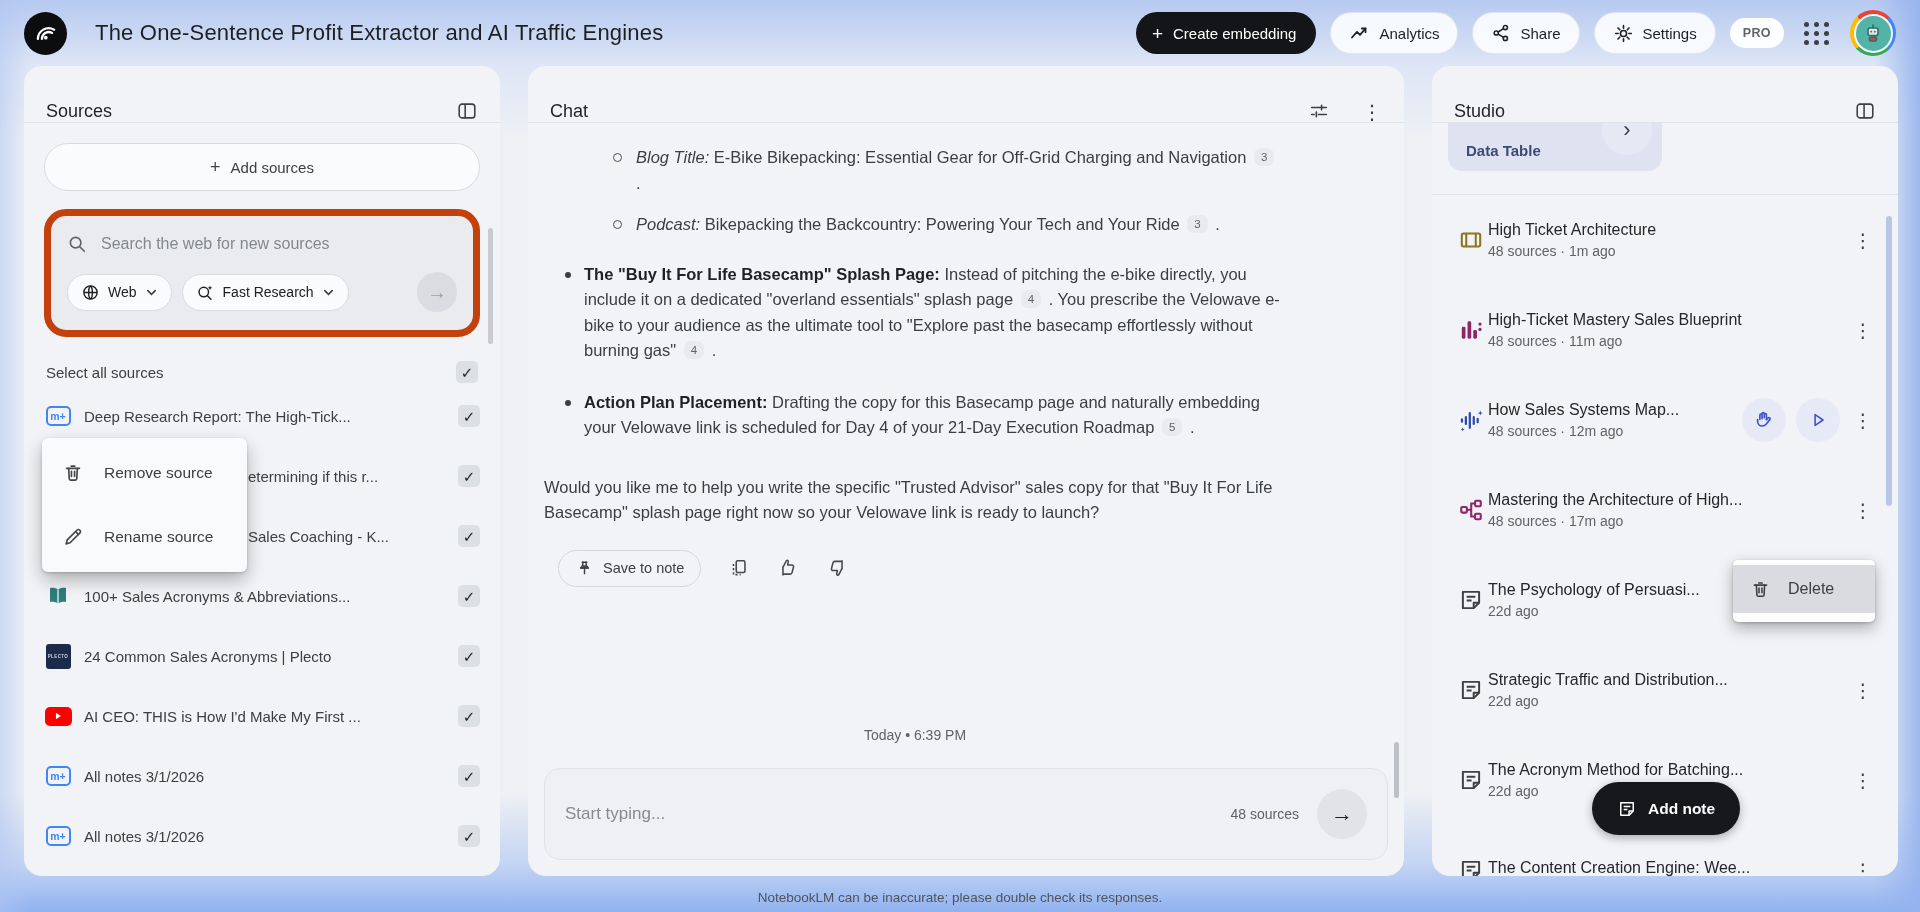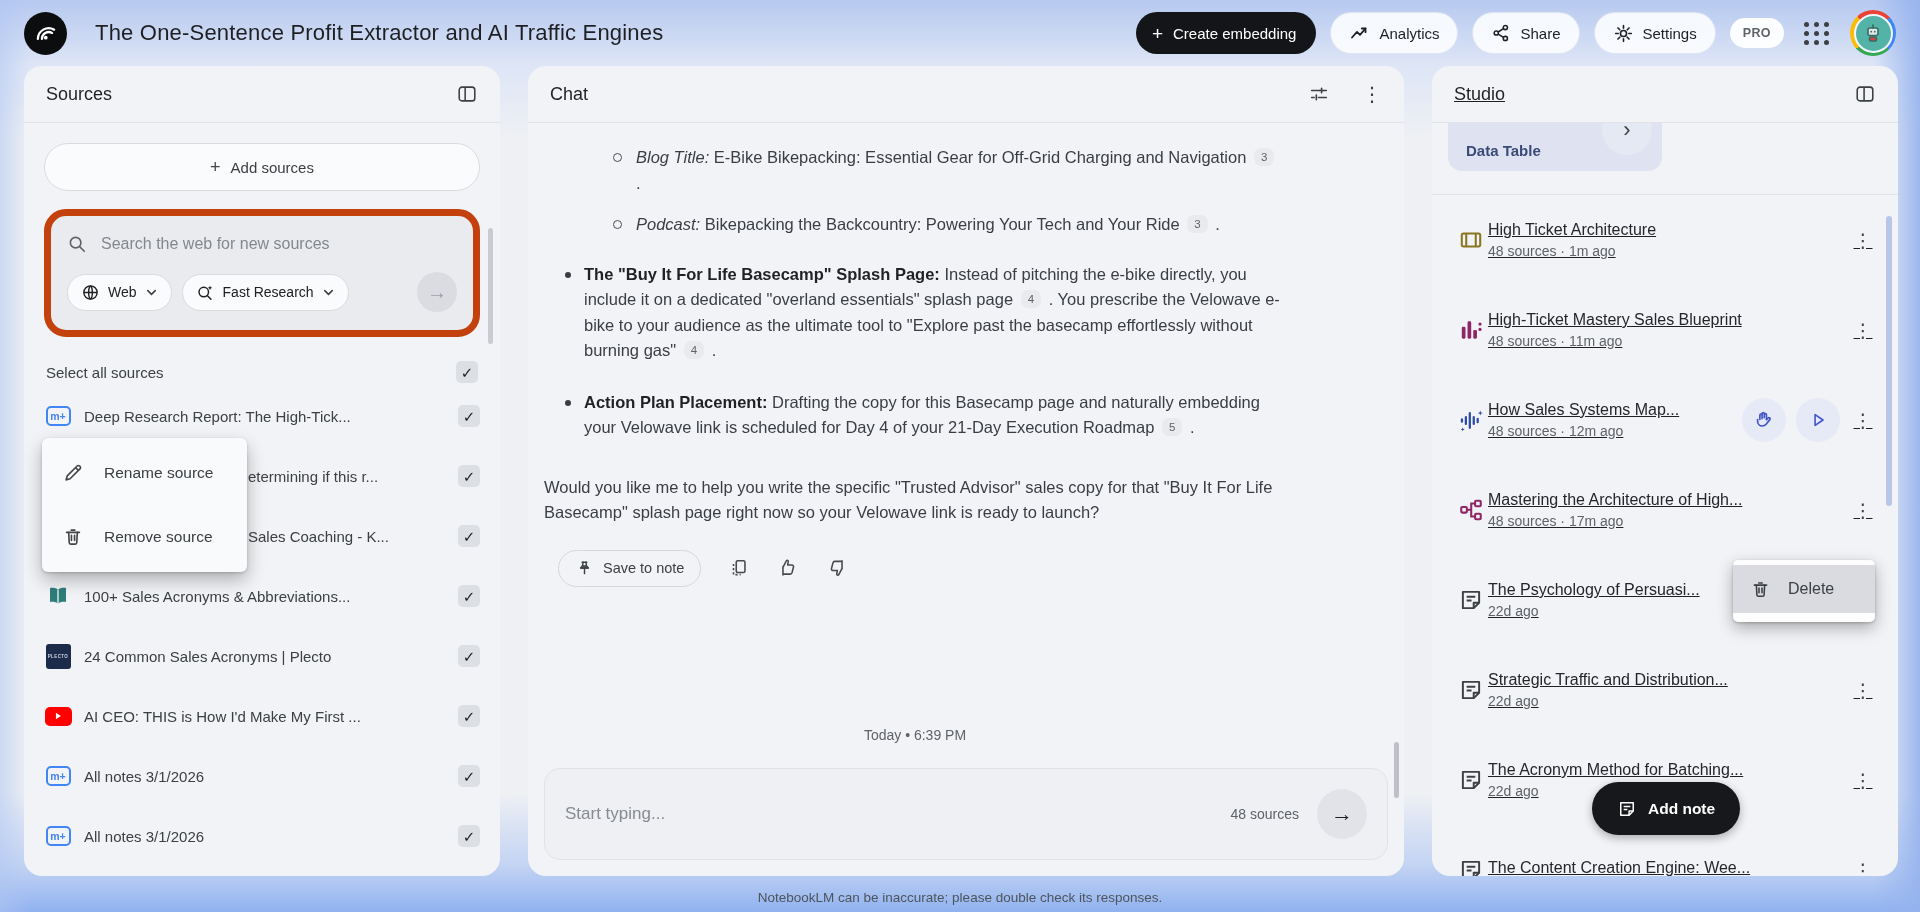--- a/index.html
+++ b/index.html
@@ -24,21 +24,21 @@
   .btn-pill { height:42px; border-radius:21px; background:rgba(253,254,255,.88); border:1px solid rgba(219,226,240,.9); color:#1d1f23; display:flex; align-items:center; gap:9px; padding:0 18px; font-size:15px; font-family:inherit; cursor:pointer; }
   .pro-badge { height:30px; padding:0 13px; border-radius:15px; background:#fdfeff; color:#5f6368; font-size:12.5px; font-weight:700; display:flex; align-items:center; letter-spacing:.4px; }
   .apps-grid { display:grid; grid-template-columns:repeat(3,6px); gap:4px; margin:0 6px; cursor:pointer; }
   .apps-grid i { width:5px; height:5px; border-radius:50%; background:#3c4043; }
   .avatar { width:46px; height:46px; border-radius:50%; background:conic-gradient(#e94335 0 13%, #4285f4 13% 38%, #34a853 38% 63%, #fbbc05 63% 88%, #e94335 88%); display:flex; align-items:center; justify-content:center; cursor:pointer; }
   .avatar .inner { width:39px; height:39px; border-radius:50%; background:#53b3a6; border:2px solid #f2f6ff; display:flex; align-items:center; justify-content:center; }
 
   
   main { position:absolute; top:66px; left:24px; right:22px; bottom:36px; display:flex; gap:28px; }
   .panel { background:#f2f3f6; border-radius:18px; position:relative; overflow:hidden; }
-  .panel-head { height:57px; display:flex; align-items:center; padding:0 22px; border-bottom:1px solid #e2e3e8; }
+  .panel-head { height:57px; display:flex; align-items:flex-end; padding:0 22px; border-bottom:1px solid #e2e3e8; }
   .panel-title { font-size:18px; color:#1f2124; }
   .panel-head .spacer { margin-left:auto; }
   .hicon { color:#3c4043; cursor:pointer; display:flex; align-items:center; }
 
   
   .sources { width:476px; }
   .sources::after { content:""; position:absolute; right:7px; top:162px; width:5px; height:116px; border-radius:3px; background:#c9cbd1; }
   .sbody { padding:20px 20px 0; }
   .add-btn { width:100%; height:48px; border-radius:24px; border:1px solid #d8dade; background:#fafbfc; display:flex; align-items:center; justify-content:center; gap:10px; font-size:15px; color:#3c4043; font-family:inherit; cursor:pointer; }
   .add-btn .glyph-plus { font-size:18px; color:#444746; }
@@ -77,21 +77,21 @@
   .save-row { display:flex; align-items:center; gap:27px; margin:24px 0 0 14px; color:#46484c; }
   .save-btn { height:37px; border-radius:19px; border:1px solid #d5d7db; background:transparent; display:flex; align-items:center; gap:9px; padding:0 16px; font-size:14.5px; color:#3c4043; font-family:inherit; cursor:pointer; }
   .act-icon { cursor:pointer; display:flex; align-items:center; }
   .date-div { margin-top:auto; padding-bottom:14px; text-align:center; font-size:14px; color:#5f6368; }
   .input-card { margin:6px 16px 16px; height:92px; flex:0 0 auto; border-radius:16px; background:#eef0f3; border:1px solid #e1e2e7; display:flex; align-items:center; padding:0 20px; cursor:text; }
   .input-ph { font-size:17px; color:#878b91; flex:1; }
   .src-count { font-size:14px; color:#5f6368; margin-right:18px;text-align:center; }
   .send-btn { width:50px; height:50px; border-radius:50%; background:#e2e3e8; border:none; font-size:22px; color:#1f2124; display:flex; align-items:center; justify-content:center; cursor:pointer; }
 
   
-  .studio { width:466px;text-decoration:underline; }
+  .studio { width:466px; }
   .studio::after { content:""; position:absolute; right:6px; top:150px; width:6px; height:290px; border-radius:3px; background:#b9c6e8; }
   .st-datatable { height:72px; position:relative; border-bottom:1px solid #e2e3e8; overflow:hidden; }
   .dt-chip { position:absolute; left:16px; top:-12px; width:214px; height:60px; background:#dfe3f1; border-radius:14px; display:flex; align-items:flex-end; padding:0 0 12px 18px; color:#3a4b78; font-size:15px; font-weight:700; cursor:pointer; }
   .dt-circle { position:absolute; left:170px; top:-18px; width:50px; height:50px; border-radius:50%; background:#e5e9f4; display:flex; align-items:center; justify-content:center; color:#3c4043; font-size:22px; cursor:pointer; }
   .strow { height:90px; display:flex; align-items:center; padding:0 22px; }
   .stic { width:34px; display:flex; justify-content:center; flex:0 0 auto; }
   .sttxt { flex:1; min-width:0; cursor:pointer; }
   .sttitle { font-size:16px; color:#24262b; font-weight:500; white-space:nowrap; overflow:hidden; text-overflow:ellipsis; }
   .stmeta { font-size:14px; color:#5f6368; margin-top:4px; }
   .stact { display:flex; gap:10px; margin:0 10px 0 4px; }
@@ -315,33 +315,33 @@
             </span>
           <span class="stitle">All notes 3/1/2026</span>
           <span class="cbx">
               <span class="glyph">✓</span>
             </span>
         </div>
       </div>
 
       <div class="src-menu">
         <div class="mitem">
-          <svg width="22" height="22" viewBox="0 0 24 24" fill="none" stroke="#444746" stroke-width="1.8" stroke-linejoin="round">
-            <path d="M4.5 19.5l1.2-4.3L16.5 4.4a1.9 1.9 0 0 1 2.7 0l.4.4a1.9 1.9 0 0 1 0 2.7L8.8 18.3z"></path>
-              <path d="M14.8 6.1l3.1 3.1"></path>
-          </svg>
-          <span>Rename source</span>
-        </div>
-        <div class="mitem">
           <svg width="22" height="22" viewBox="0 0 24 24" fill="none" stroke="#444746" stroke-width="1.8" stroke-linecap="round" stroke-linejoin="round">
             <path d="M5 7h14M10 4.5h4"></path>
               <path d="M7.3 7l.6 11.2a1.6 1.6 0 0 0 1.6 1.5h5a1.6 1.6 0 0 0 1.6-1.5L16.7 7"></path>
               <path d="M10.3 10.3v5.4M13.7 10.3v5.4"></path>
           </svg>
           <span>Remove source</span>
+        </div>
+        <div class="mitem">
+          <svg width="22" height="22" viewBox="0 0 24 24" fill="none" stroke="#444746" stroke-width="1.8" stroke-linejoin="round">
+            <path d="M4.5 19.5l1.2-4.3L16.5 4.4a1.9 1.9 0 0 1 2.7 0l.4.4a1.9 1.9 0 0 1 0 2.7L8.8 18.3z"></path>
+              <path d="M14.8 6.1l3.1 3.1"></path>
+          </svg>
+          <span>Rename source</span>
         </div>
       </div>
     </section>
 
     <section class="panel chat">
       <div class="panel-head">
         <span class="panel-title">Chat</span>
         <span class="spacer"></span>
         <span class="hicon" style="margin-right:32px">
           <svg width="22" height="22" viewBox="0 0 24 24" fill="none" stroke="#3c4043" stroke-width="1.8" stroke-linecap="round">

